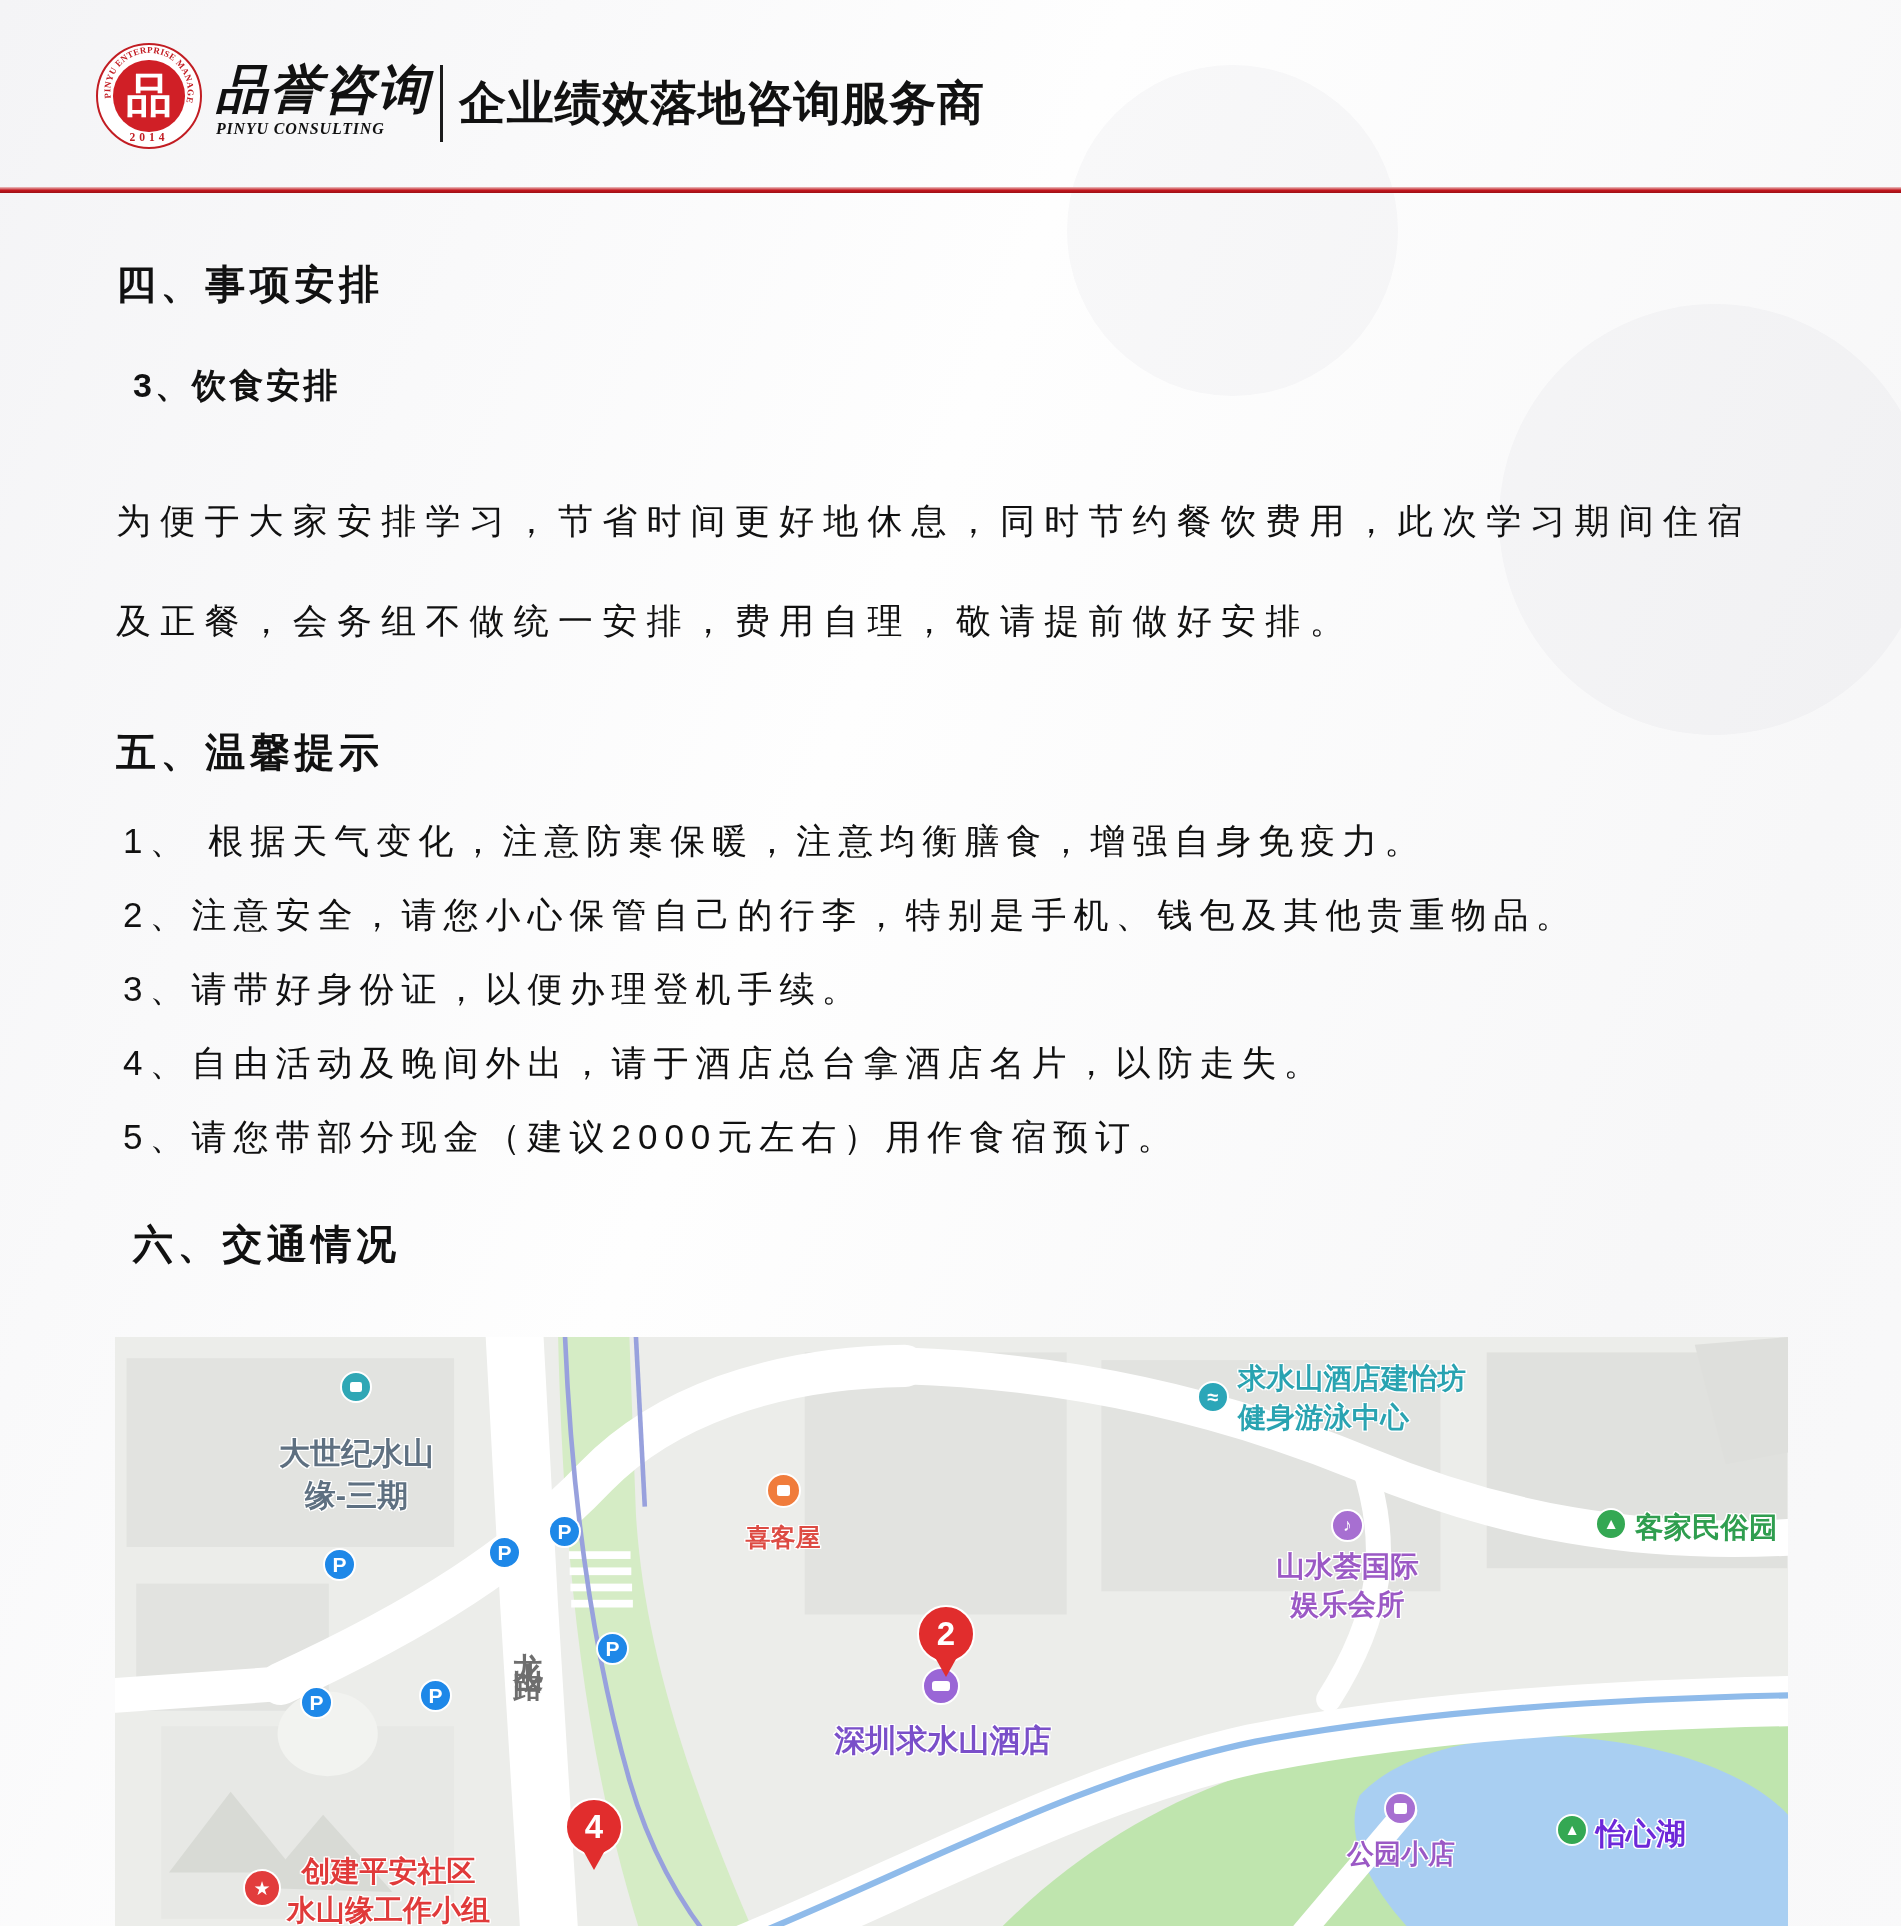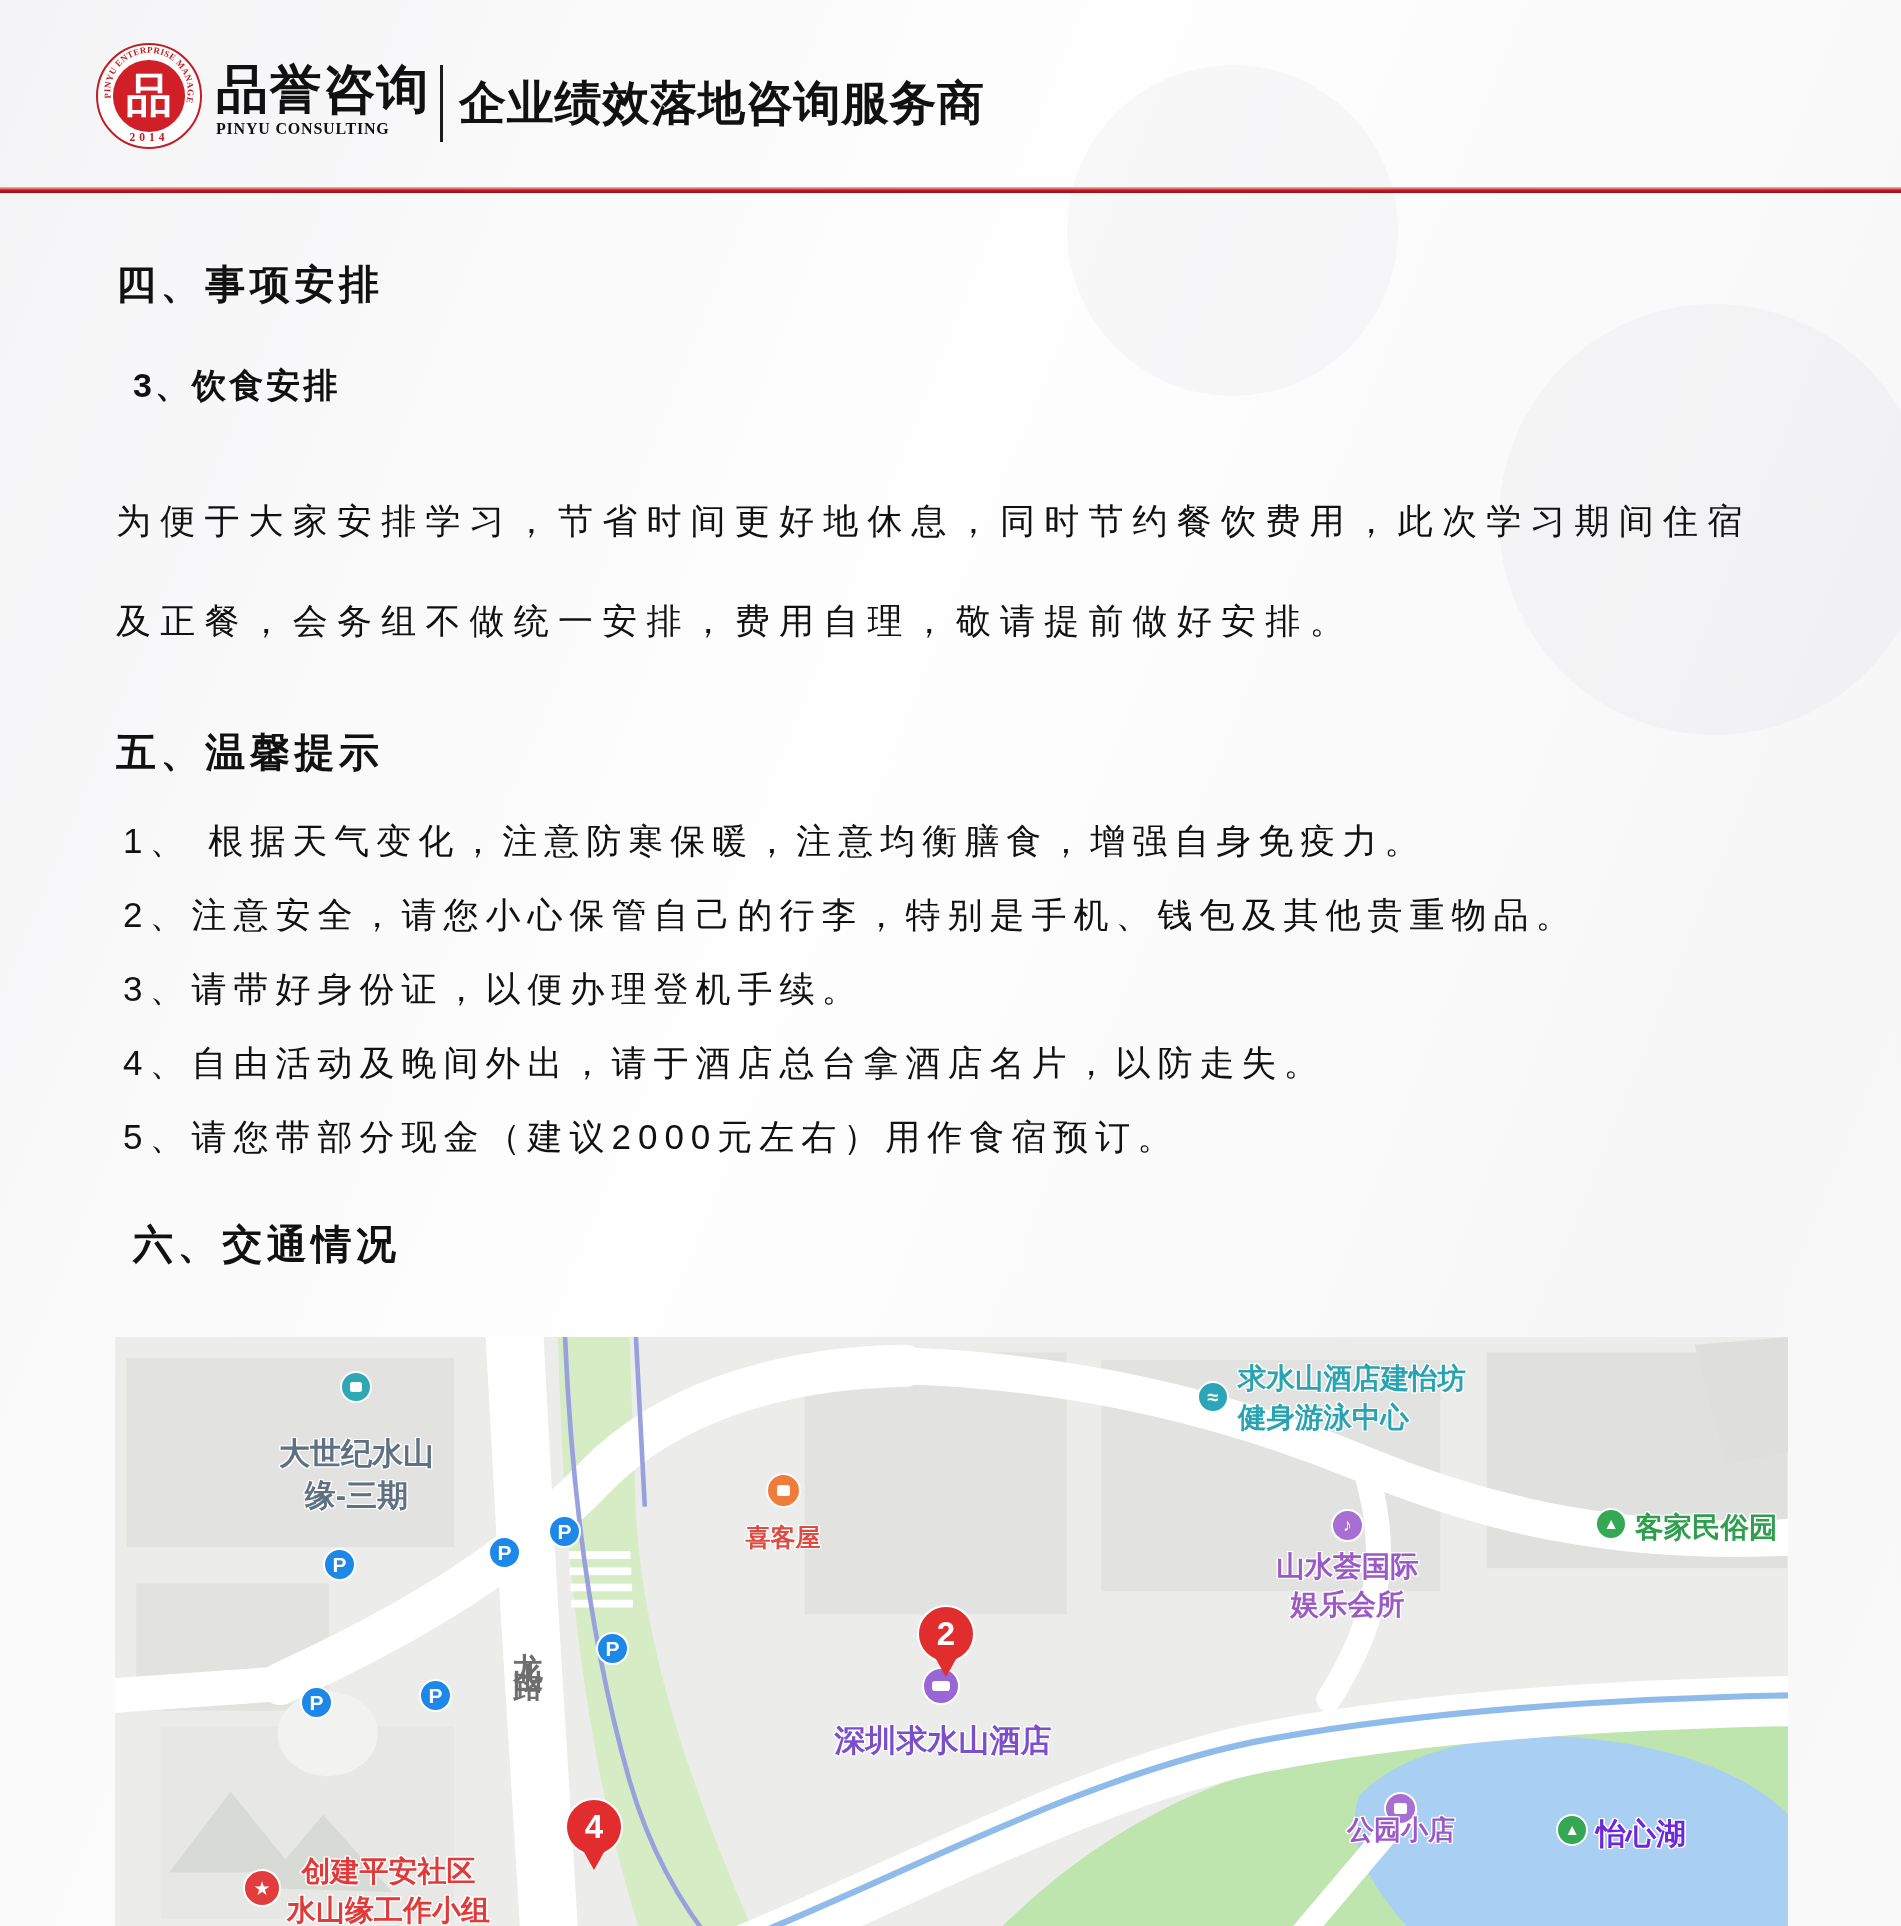--- a/index.html
+++ b/index.html
@@ -18,21 +18,21 @@
   .seal { position:absolute; left:96px; top:43px; width:106px; height:106px;
     border:2.3px solid #C21D23; border-radius:50%; background:#fff; box-sizing:border-box; }
   .seal-inner { position:absolute; inset:15.4px; background:#D01F26; border-radius:50%;
     display:flex; align-items:center; justify-content:center; }
   .seal-mark { color:#fff; font-family:"Liberation Serif","DejaVu Serif",serif;
     font-weight:bold; font-size:46px; line-height:1; }
   .seal-arc { position:absolute; inset:0; overflow:visible; }
   .seal-year { position:absolute; left:0; right:0; bottom:3.1px; text-align:center;
     color:#C21D23; font-size:11.6px; font-weight:bold; letter-spacing:3.9px;
     font-family:"Liberation Serif","DejaVu Serif",serif; }
-  .brand { position:absolute; left:216px; top:61px; }
+  .brand { position:absolute; left:216px; top:61px;font-style:italic; }
   .brand-cn { font-family:"Liberation Serif","DejaVu Serif",serif; font-weight:bold;
     font-size:52px; line-height:1.1; letter-spacing:1.5px; }
   .brand-en { font-family:"Liberation Serif","DejaVu Serif",serif; font-weight:bold;
     font-size:16px; letter-spacing:0.8px; margin-top:2.3px; }
   .vdivider { position:absolute; left:440px; top:65px; width:2.7px; height:77px; background:#1c1c1c; }
   .tagline { position:absolute; left:459px; top:72px;
     font-family:"Liberation Serif","DejaVu Serif",serif; font-weight:bold;
     font-size:47px; letter-spacing:0.8px; }
   .redline { position:absolute; left:0; width:100%; height:5.8px;
     background:linear-gradient(to bottom,#ecc3c4 0%,#c2161d 55%,#9d1016 100%); }
@@ -214,17 +214,17 @@
   </div>
   <div class="mlabel halo" style="left:1123px; top:22.3px; font-size:28.5px; color:#29A3B1; text-align:left;">
     <span>求水山酒店建怡坊</span>
     <span>健身游泳中心</span>
   </div>
   <div class="mlabel halo" style="left:1520px; top:171px; font-size:28.5px; color:#2F9E4F;">客家民俗园</div>
   <div class="mlabel halo" style="left:135px; top:515px; width:277px; font-size:29px; color:#E03A3A;">
     <span>创建平安社区</span>
     <span>水山缘工作小组</span>
   </div>
-  <div class="mlabel halo" style="left:1209px; top:475px; width:154px; font-size:27px; color:#9B59C5;">公园小店</div>
+  <div class="mlabel halo" style="left:1209px; top:499px; width:154px; font-size:27px; color:#9B59C5;">公园小店</div>
   <div class="mlabel halo" style="left:1481px; top:477px; font-size:30px; color:#6d28d9;">怡心湖</div>
   <div class="roadlabel halo">龙山路</div>
 </div>
 
 
 </body></html>

